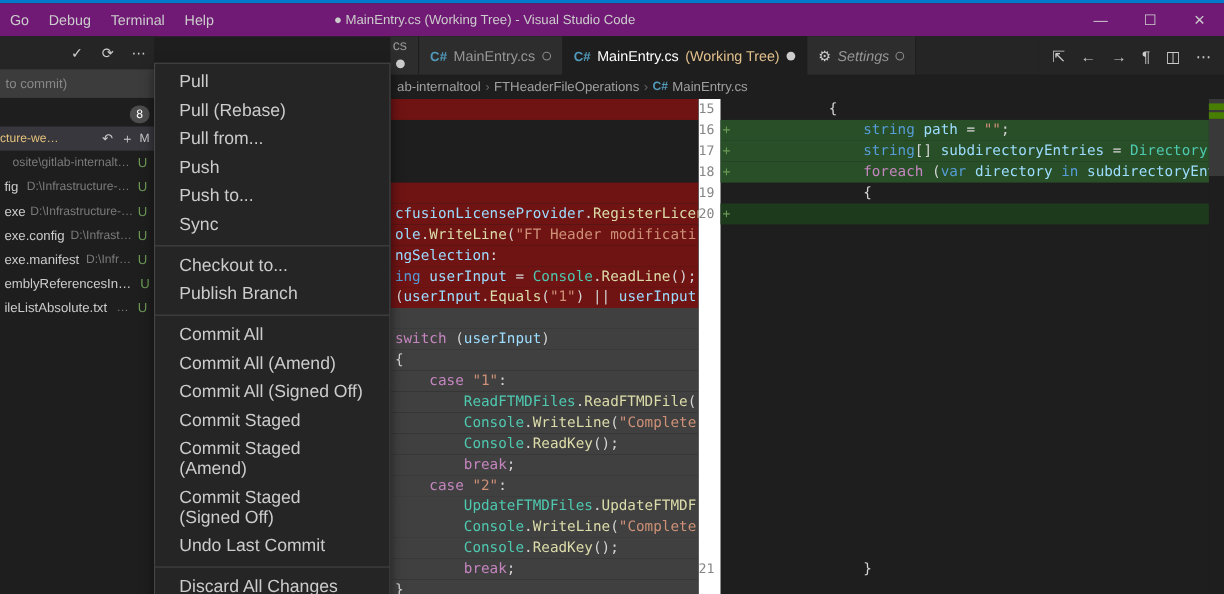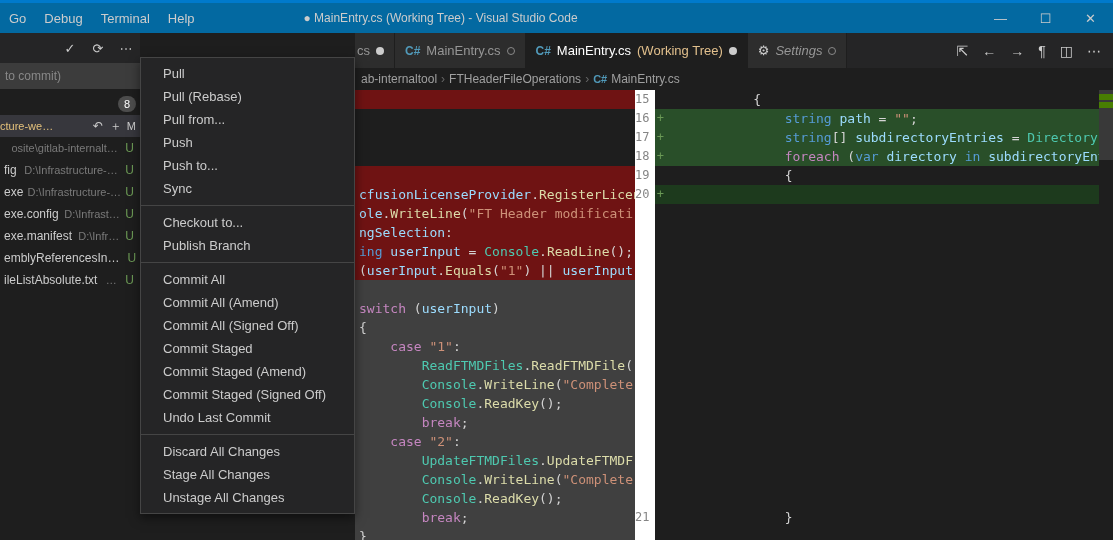--- a/index.html
+++ b/index.html
@@ -9,21 +9,21 @@
   background: #1e1e1e;
   color: #cccccc;
   width: 1113px;
   height: 540px;
   overflow: hidden;
   position: relative;
 }
 .top-blue { position:absolute; top:0; left:0; right:0; height:3px; background:#007acc; }
 .titlebar {
   position: absolute; top:3px; left:0; right:0; height:30px;
-  background:#0369a1; display:flex; align-items:center;
+  background:#701a75; display:flex; align-items:center;
   color:#ccc;
 }
 .titlebar .menus { display:flex; gap:0; padding-left:0; }
 .titlebar .menus span { padding:5px 9px; cursor:default; }
 .titlebar .title-center { flex:1; text-align:left; padding-left:100px; color:#ccc; font-size:12px;}
 .win-controls { display:flex; }
 .win-controls div { width:45px; height:30px; display:flex; align-items:center; justify-content:center; color:#ccc; }
 .below-title { position:absolute; top:33px; left:0; right:0; bottom:0; }
 
 
@@ -61,34 +61,34 @@
 .scm-file .fpath { color:#7a7a7a; font-size:11px; flex:1; overflow:hidden; }
 .scm-file .status-U { color:#6c9a55; padding-right:6px; }
 
 
 .ctx-menu {
   position:absolute; top:24px; left:140px; width:215px;
   background:#252526; border:1px solid #454545;
   box-shadow:0 4px 10px rgba(0,0,0,0.5);
   z-index:100; padding:4px 0;
 }
-.ctx-item { padding:4px 22px; font-size:13px; color:#ccc; cursor:default; }
+.ctx-item { padding:4px 22px; font-size:16px; color:#ccc; cursor:default; }
 .ctx-sep { height:1px; background:#454545; margin:5px 0; }
 
 
 .tabbar {
   position:absolute; top:0; left:355px; right:0; height:35px;
   background:#252526; display:flex; align-items:stretch;
 }
 .tab {
   display:flex; align-items:center; padding:0 10px; gap:6px;
   font-size:13px; color:#969696; border-right:1px solid #1e1e1e;
   position:relative; background:#2d2d2d;
 }
-.tab.partial { padding-left:2px; }
+.tab.partial { padding-left:2px;flex-direction:column; }
 .tab.active { background:#1e1e1e; color:#fff; }
 .tab .csicon { color:#519aba; font-weight:bold; font-size:12px;}
 .tab .gearicon { color:#ccc; }
 .tab .dot { width:8px; height:8px; border-radius:50%; background:#ccc; }
 .tab .ring { width:8px; height:8px; border-radius:50%; border:1px solid #888; }
 .tabbar-actions {
   position:absolute; top:0; right:0; height:35px;
   display:flex; align-items:center; gap:14px; padding:0 12px;
   background:#252526; color:#ccc;
 }

